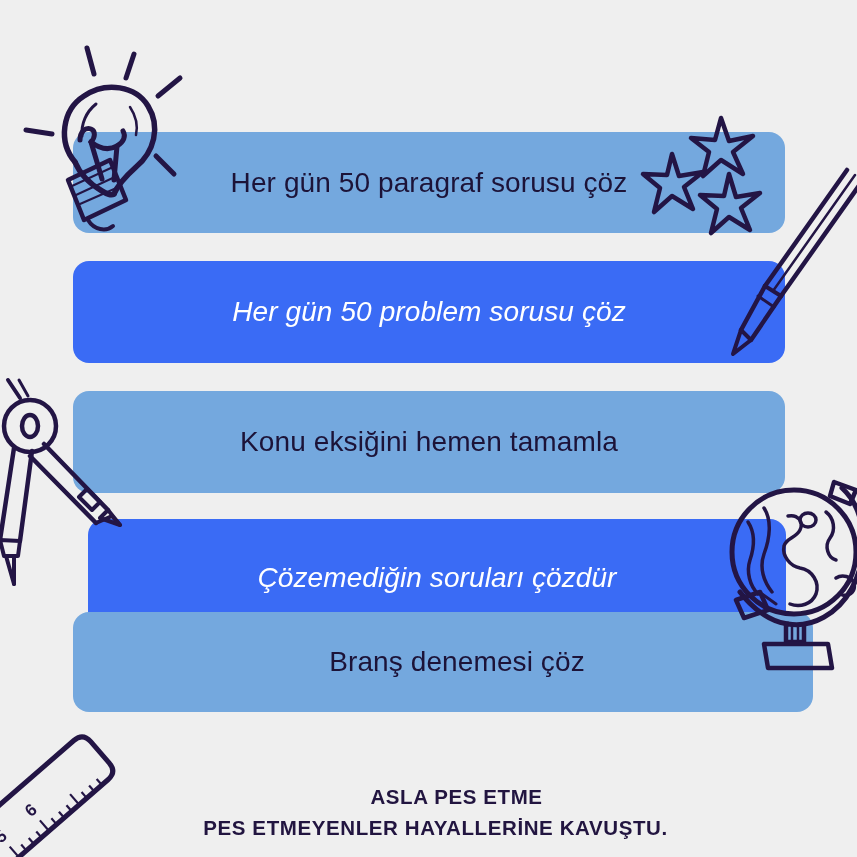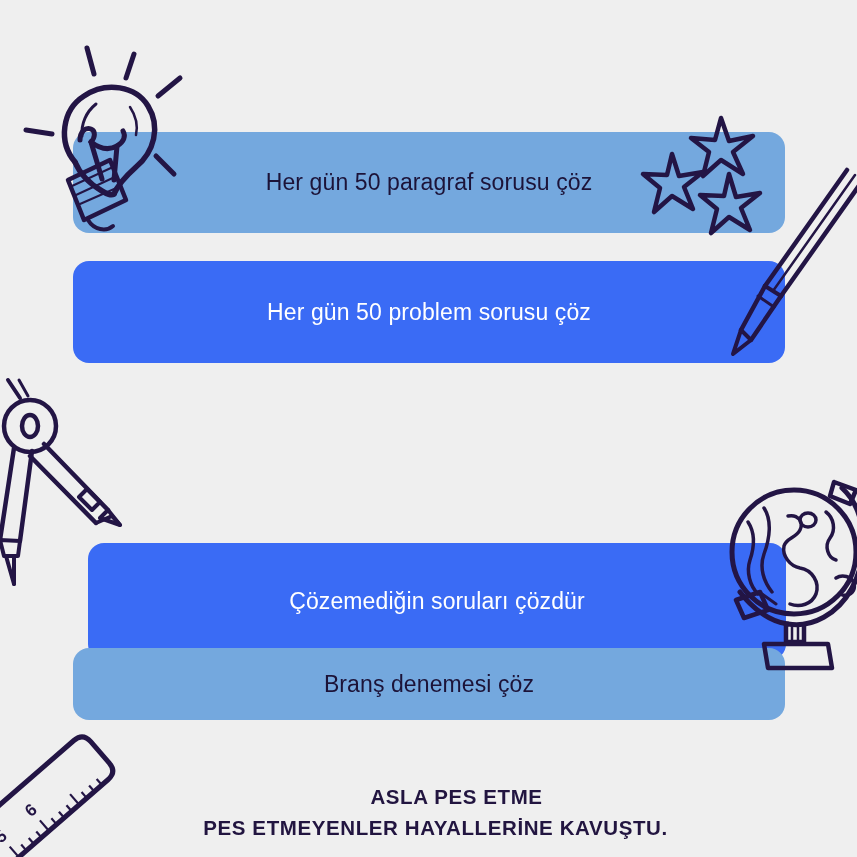--- a/index.html
+++ b/index.html
@@ -28,35 +28,35 @@
   
   .bar{
     position:absolute;
     border-radius:16px;
     display:flex;
     align-items:center;
     justify-content:center;
     z-index:4;
   }
   .bar .bar-label{
-    font-size:23px;
+    font-size:28px;
     font-weight:500;
     letter-spacing:0.1px;
     white-space:nowrap;
   }
   .bar.light{background:#74A8DE;}
   .bar.light .bar-label{color:#1C1338;}
   .bar.bright{background:#3A6BF5;}
-  .bar.bright .bar-label{color:#FFFFFF;}
+  .bar.bright .bar-label{color:#FFFFFF;font-style:italic;}
 
   .bar1{left:73px;top:132px;width:712px;height:101px;}
   .bar2{left:73px;top:261px;width:712px;height:102px;}
   .bar3{left:73px;top:391px;width:712px;height:102px;}
-  .bar4{left:88px;top:519px;width:698px;height:117px;margin-top:24px;}
-  .bar5{left:73px;top:648px;width:712px;height:72px;}
+  .bar4{left:88px;top:519px;width:698px;height:117px;}
+  .bar5{left:73px;top:612px;width:712px;height:100px;padding-left:28px;}
 
   
   .footer{
     position:absolute;
     left:0;width:857px;
     text-align:center;
     color:#221540;
     font-weight:bold;
     font-size:20.5px;
     letter-spacing:0.6px;
@@ -230,20 +230,23 @@
   </div>
 
   <div class="bar light bar1">
     <span class="bar-label">Her gün 50 paragraf sorusu çöz</span>
   </div>
 
   <div class="bar bright bar2">
     <span class="bar-label">Her gün 50 problem sorusu çöz</span>
   </div>
 
+  <div class="bar light bar3">
+    <span class="bar-label">Konu eksiğini hemen tamamla</span>
+  </div>
 
   <div class="bar bright bar4">
     <span class="bar-label">Çözemediğin soruları çözdür</span>
   </div>
 
   <div class="bar light bar5">
     <span class="bar-label">Branş denemesi çöz</span>
   </div>
 
   <div class="footer footer-l1">ASLA PES ETME</div>

